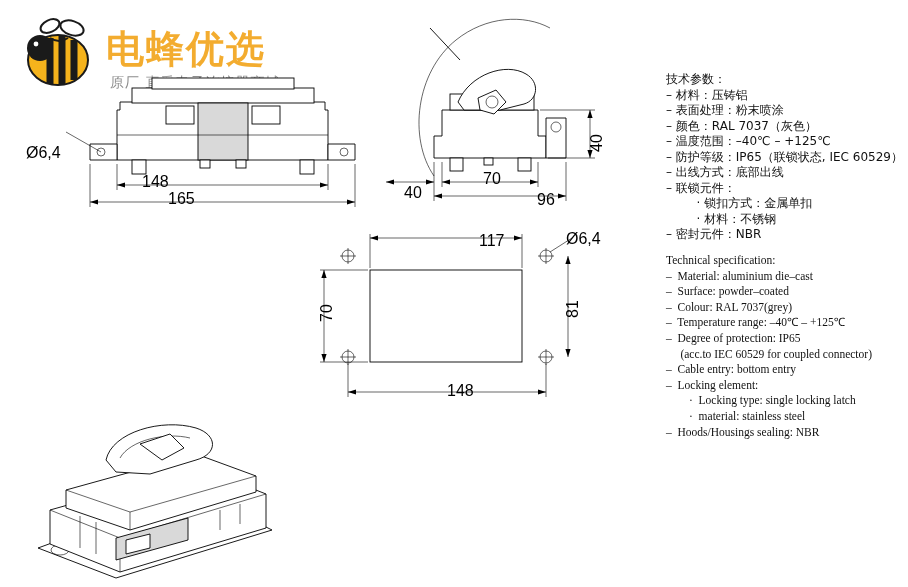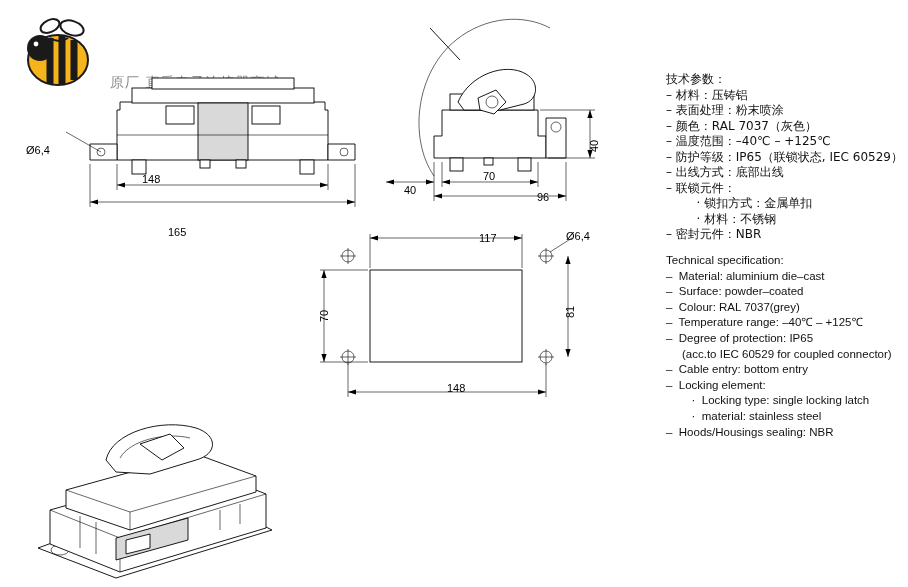--- a/index.html
+++ b/index.html
@@ -23,24 +23,24 @@
     position:absolute;left:100px;top:66px;
     font-size:14px;color:#8d8d8d;letter-spacing:1px;
     font-family:"DejaVu Sans", sans-serif;
   }
 
   
   .spec{
     position:absolute;font-size:12px;line-height:15.5px;white-space:pre;
   }
   .spec-cn{left:666px;top:72px;font-family:"DejaVu Sans", sans-serif;}
-  .spec-en{left:666px;top:253px;font-family:Liberation Sans, sans-serif;font-size:11.5px;line-height:15.6px;}
+  .spec-en{left:666px;top:253px;font-family:Liberation Serif, serif;font-size:11.5px;line-height:15.6px;}
 
   
-  .dim{position:absolute;font-size:11px;font-family:"Liberation Sans", sans-serif;color:#000;}
+  .dim{position:absolute;font-size:16px;font-family:"Liberation Sans", sans-serif;color:#000;}
   .dim.v{transform:rotate(-90deg);transform-origin:left top;}
 
   svg{position:absolute;left:0;top:0;overflow:visible;}
   .ln{stroke:#000;stroke-width:.9;fill:none;}
   .ln-thin{stroke:#000;stroke-width:.6;fill:none;}
   .fillw{fill:#fff;stroke:#000;stroke-width:.9;}
   .fillg{fill:#d9d9d9;stroke:#000;stroke-width:.9;}
 </style>
 </head>
 <body>
@@ -51,20 +51,21 @@
     <svg width="300" height="95" viewBox="0 0 300 95">
       <ellipse cx="48" cy="52" rx="30" ry="25" fill="#f5b31c" stroke="#1a1a1a" stroke-width="2"></ellipse>
       <path d="M38 30 L30 32 L36 40 Z" fill="#1a1a1a"></path>
       <ellipse cx="30" cy="40" rx="13" ry="13" fill="#1a1a1a"></ellipse>
       <path d="M40 30 C46 34 52 34 58 30" stroke="#1a1a1a" stroke-width="2" fill="none"></path>
       <ellipse cx="40" cy="18" rx="10" ry="6" fill="#ffffff" stroke="#1a1a1a" stroke-width="2" transform="rotate(-25 40 18)"></ellipse>
       <ellipse cx="62" cy="20" rx="12" ry="7" fill="#ffffff" stroke="#1a1a1a" stroke-width="2" transform="rotate(18 62 20)"></ellipse>
       <path d="M40 30 L40 76 M52 28 L52 77 M64 32 L64 72" stroke="#1a1a1a" stroke-width="7" fill="none"></path>
       <circle cx="26" cy="36" r="2.4" fill="#ffffff"></circle>
     </svg>
+    <div class="wm-text">电蜂优选</div>
     <div class="wm-sub">原厂 直采电子连接器商城</div>
   </div>
 
   <svg width="340" height="210" style="left:80px;top:60px;">
 
     <path class="fillw" d="M40 50 L40 42 L245 42 L245 50 L248 50 L248 100 L37 100 L37 50 Z"></path>
 
     <rect class="fillw" x="52" y="28" width="182" height="15"></rect>
     <rect class="fillw" x="72" y="18" width="142" height="11"></rect>
 
@@ -91,21 +92,21 @@
     <path d="M37 125 l8 -2.6 v5.2 Z" fill="#000"></path>
     <path d="M248 125 l-8 -2.6 v5.2 Z" fill="#000"></path>
 
     <line class="ln-thin" x1="10" y1="142" x2="275" y2="142"></line>
     <line class="ln-thin" x1="10" y1="104" x2="10" y2="147"></line>
     <line class="ln-thin" x1="275" y1="104" x2="275" y2="147"></line>
     <path d="M10 142 l8 -2.6 v5.2 Z" fill="#000"></path>
     <path d="M275 142 l-8 -2.6 v5.2 Z" fill="#000"></path>
   </svg>
   <div class="dim" style="left:142px;top:173px;">148</div>
-  <div class="dim" style="left:168px;top:190px;margin-top:36px;">165</div>
+  <div class="dim" style="left:168px;top:190px;">165</div>
   <div class="dim" style="left:26px;top:144px;">Ø6,4</div>
 
   <svg width="260" height="200" style="left:390px;top:18px;">
 
     <path class="ln-thin" d="M44 158 C18 120 26 54 66 22 C96 -2 134 -4 160 10"></path>
     <line class="ln" x1="40" y1="10" x2="70" y2="42"></line>
 
     <path class="fillw" d="M52 118 L52 92 L148 92 L148 118 L156 118 L156 140 L44 140 L44 118 Z"></path>
     <rect class="fillw" x="60" y="76" width="84" height="16"></rect>
 

